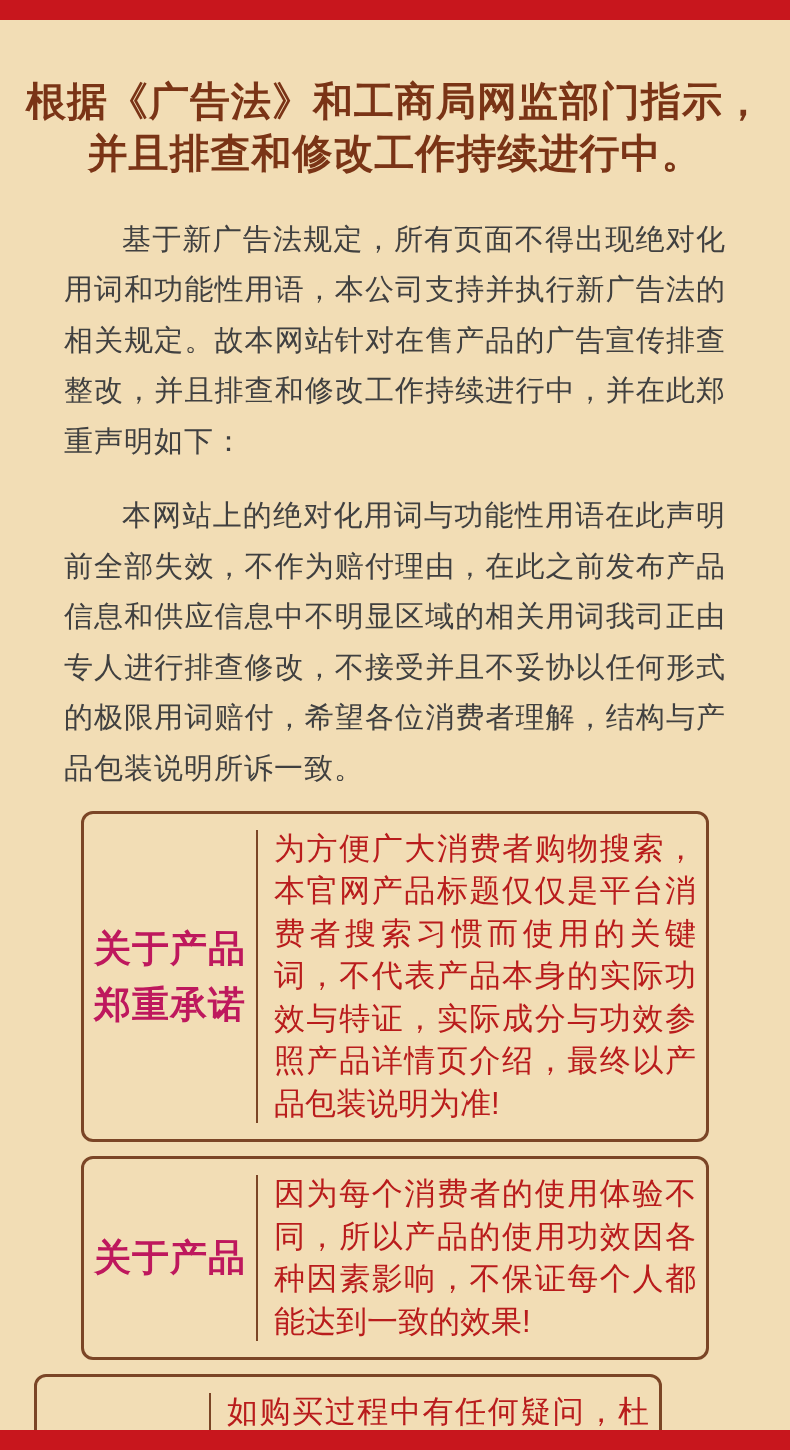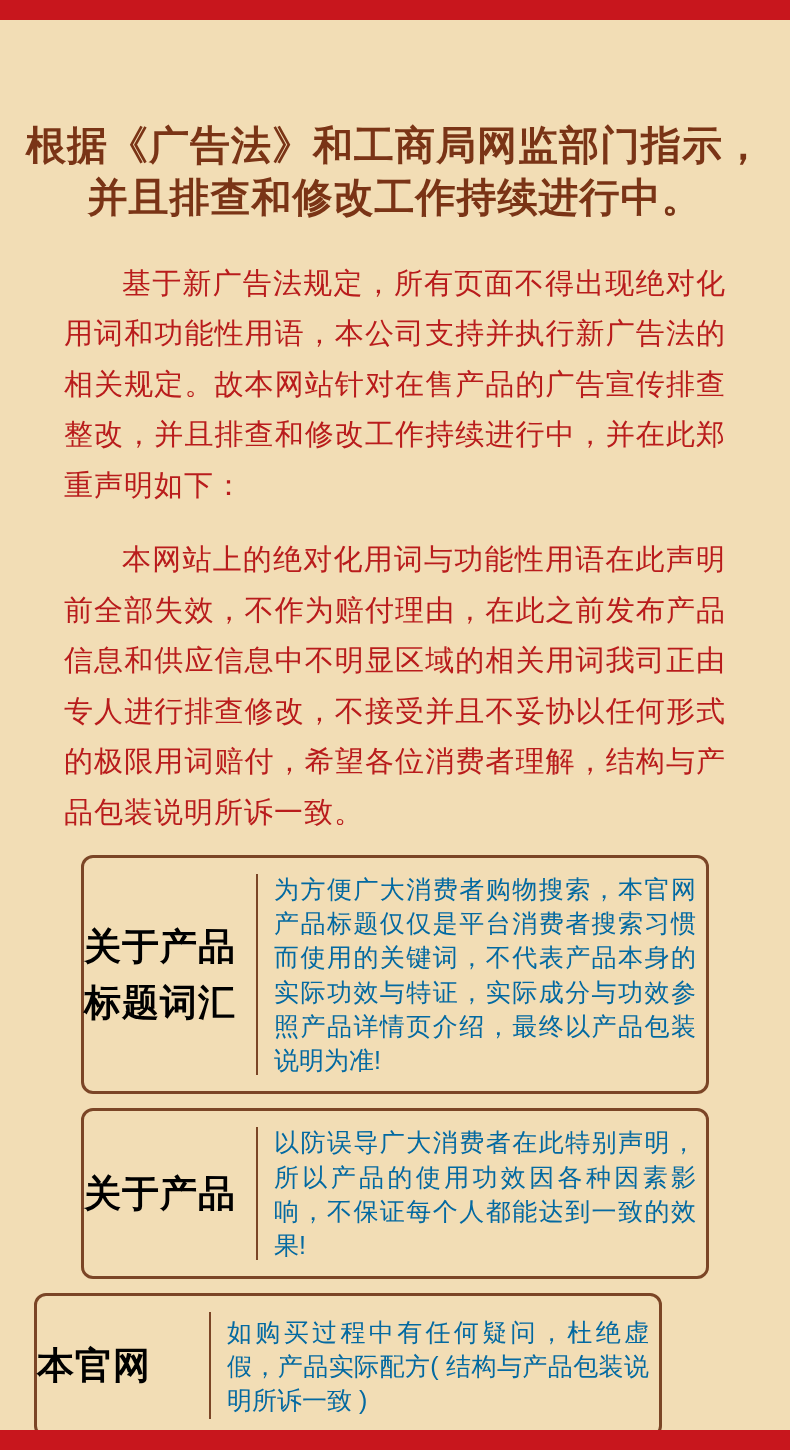--- a/index.html
+++ b/index.html
@@ -15,33 +15,33 @@
     position: absolute;
     left: 0;
     width: 790px;
     height: 20px;
     background: #c8161d;
   }
   .red-bar.top { top: 0; }
   .red-bar.bottom { bottom: 0; }
 
   .title-block {
-    padding-top: 120px;
+    padding-top: 76px;
     text-align: center;
     color: #7a3416;
     font-weight: bold;
     font-size: 40px;
     line-height: 1.3;
     letter-spacing: 1px;
   }
 
   .para {
     width: 662px;
     margin: 0 auto;
-    color: #b91c1c;
+    color: #404040;
     font-size: 29px;
     line-height: 1.74;
     text-align: justify;
     text-indent: 2em;
     letter-spacing: 1px;
   }
   .para.first { margin-top: 34px; }
   .para.second { margin-top: 24px; }
 
   .notice-box {
@@ -57,40 +57,41 @@
   .notice-box.b1 { margin-top: 18px; min-height: 196px; }
   .notice-box.b2 { min-height: 156px; }
   .notice-box.b3 { min-height: 145px; margin-bottom: 0; margin-left: 34px; }
 
   .box-label {
     width: 172px;
     flex: 0 0 172px;
     display: flex;
     flex-direction: column;
     justify-content: center;
+    text-align: center;
     font-weight: bold;
     font-size: 37px;
     line-height: 1.5;
-    color: #000000;
+    color: #be185d;
     letter-spacing: 1px;
   }
   .box-divider {
     width: 0;
     border-left: 2px solid #7b4526;
     margin: 16px 0;
   }
   .box-text {
     flex: 1;
     display: flex;
     align-items: center;
     padding: 14px 10px 14px 16px;
     font-family: "Liberation Sans", "DejaVu Sans", sans-serif;
-    font-size: 25px;
+    font-size: 31px;
     line-height: 1.37;
-    color: #0369a1;
+    color: #b91c1c;
     text-align: justify;
   }
 
   .footer-block {
     margin-top: 30px;
     text-align: center;
     font-weight: bold;
     font-size: 30px;
     line-height: 1.5;
     color: #7a3416;
@@ -109,35 +110,35 @@
     <div>并且排查和修改工作持续进行中。</div>
   </div>
 
   <div class="para first">基于新广告法规定，所有页面不得出现绝对化用词和功能性用语，本公司支持并执行新广告法的相关规定。故本网站针对在售产品的广告宣传排查整改，并且排查和修改工作持续进行中，并在此郑重声明如下：</div>
 
   <div class="para second">本网站上的绝对化用词与功能性用语在此声明前全部失效，不作为赔付理由，在此之前发布产品信息和供应信息中不明显区域的相关用词我司正由专人进行排查修改，不接受并且不妥协以任何形式的极限用词赔付，希望各位消费者理解，结构与产品包装说明所诉一致。</div>
 
   <div class="notice-box b1">
     <div class="box-label">
       <div>关于产品</div>
-      <div>标题词汇</div>
+      <div>郑重承诺</div>
     </div>
     <div class="box-divider"></div>
     <div class="box-text">
       <span>为方便广大消费者购物搜索，本官网产品标题仅仅是平台消费者搜索习惯而使用的关键词，不代表产品本身的实际功效与特证，实际成分与功效参照产品详情页介绍，最终以产品包装说明为准!</span>
     </div>
   </div>
 
   <div class="notice-box b2">
     <div class="box-label">
       <div>关于产品</div>
     </div>
     <div class="box-divider"></div>
     <div class="box-text">
-      <span>以防误导广大消费者在此特别声明，所以产品的使用功效因各种因素影响，不保证每个人都能达到一致的效果!</span>
+      <span>因为每个消费者的使用体验不同，所以产品的使用功效因各种因素影响，不保证每个人都能达到一致的效果!</span>
     </div>
   </div>
 
   <div class="notice-box b3">
     <div class="box-label">
       <div>本官网</div>
     </div>
     <div class="box-divider"></div>
     <div class="box-text">
       <span>如购买过程中有任何疑问，杜绝虚假，产品实际配方( 结构与产品包装说明所诉一致 )</span>

